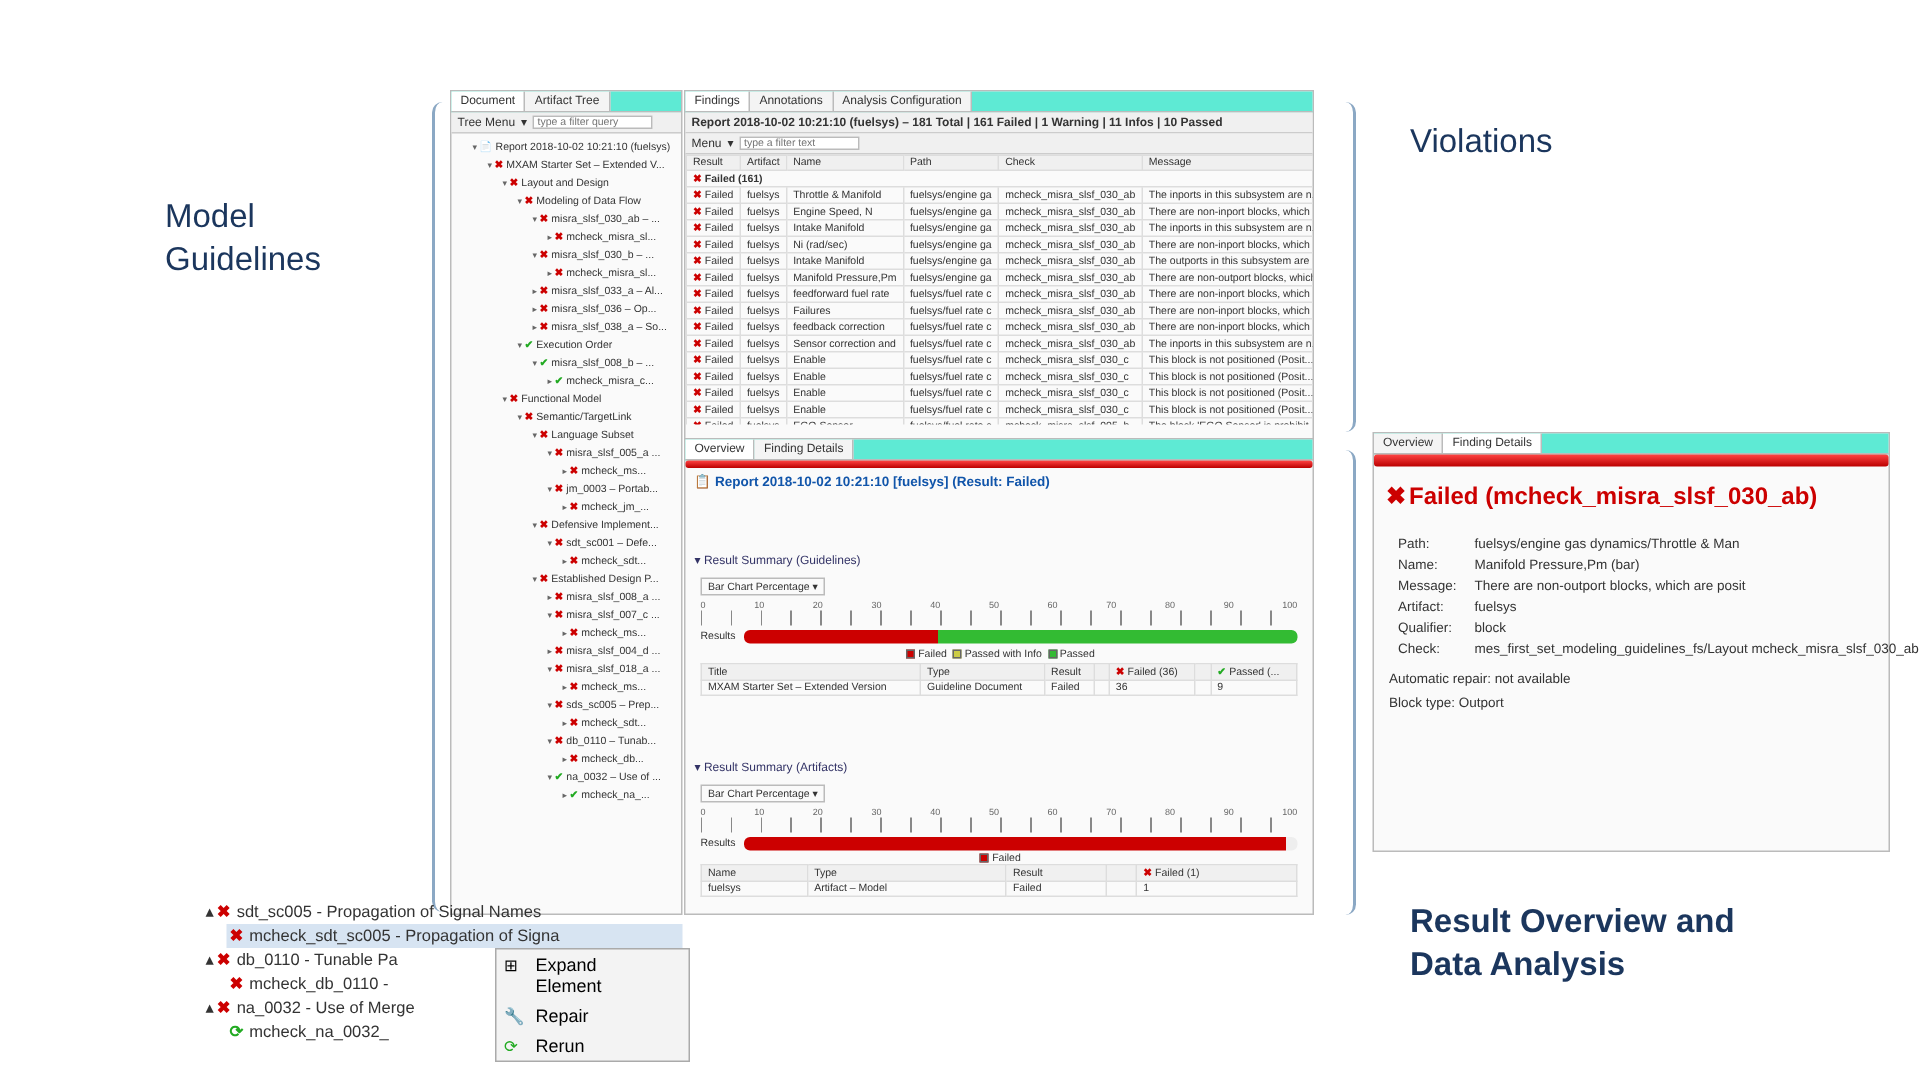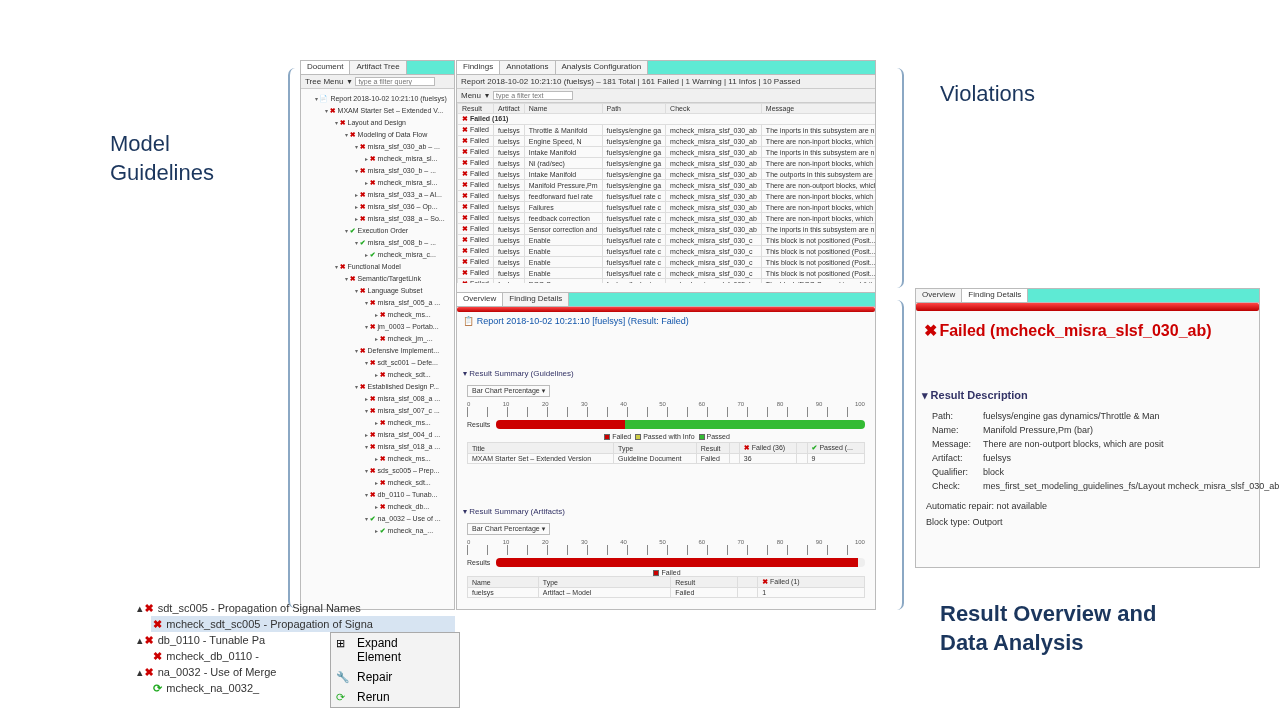--- a/index.html
+++ b/index.html
@@ -34,21 +34,21 @@
   .kvtable td { border: none; padding: 2px 6px; font-size: 9px; }
   .kvtable td:first-child { color: #333; width: 100px; }
   
   .zoom-tree { position: absolute; font-size: 11px; line-height: 16px; color: #333; }
   .zoom-tree .row { display: flex; align-items: center; gap: 2px; padding: 0 2px; }
   .zoom-tree .row.sel { background: #d7e4f2; }
   .ctx-menu { position: absolute; background: #f3f3f3; border: 1px solid #aaa; font-size: 12px; }
   .ctx-menu .item { padding: 3px 16px 3px 26px; position: relative; }
   .ctx-menu .ico { position: absolute; left: 5px; top: 4px; font-size: 11px; }
   .filter-input { font-size: 7px; padding: 0 2px; border: 1px solid #bbb; background: #fff; width: 80px; }
-  .report-title { color: #1155aa; font-weight: normal; font-size: 9px; padding: 4px 6px; }
+  .report-title { color: #1155aa; font-weight: bold; font-size: 9px; padding: 4px 6px; }
   .tick-labels { display:flex; justify-content:space-between; font-size:6px; color:#666; }
 </style>
 </head>
 <body>
 
 <div class="annot" style="left:110px; top:130px; white-space:pre;">Model
 Guidelines</div>
 <div class="annot" style="left:940px; top:80px;">Violations</div>
 <div class="annot" style="left:940px; top:600px; white-space:pre;font-weight:bold;">Result Overview and
 Data Analysis</div>
@@ -172,21 +172,21 @@
     </ul>
   </div>
 </div>
 
 <div class="panel" style="left:456px; top:60px; width:420px; height:290px;">
   <div class="tabbar">
     <div class="tab active">Findings</div>
     <div class="tab">Annotations</div>
     <div class="tab">Analysis Configuration</div>
   </div>
-  <div class="toolbar" style="font-weight:normal;">Report 2018-10-02 10:21:10 (fuelsys) – 181 Total | 161 Failed | 1 Warning | 11 Infos | 10 Passed</div>
+  <div class="toolbar" style="font-weight:bold;">Report 2018-10-02 10:21:10 (fuelsys) – 181 Total | 161 Failed | 1 Warning | 11 Infos | 10 Passed</div>
   <div class="toolbar">
     <span>Menu</span>
       <span>▾</span>
     <input class="filter-input" placeholder="type a filter text" style="">
   </div>
   <div style="overflow:hidden; height:180px;">
     <table>
       <thead>
           <tr>
         <th>Result</th>
@@ -431,21 +431,20 @@
 
 <div class="panel" style="left:915px; top:288px; width:345px; height:280px;">
   <div class="tabbar">
     <div class="tab">Overview</div>
     <div class="tab active">Finding Details</div>
   </div>
   <div class="redbar" style="height:8px;"></div>
   <div style="padding:10px 8px; color:#c00; font-weight:bold; font-size:16px;">
     <span class="icon-x">✖</span><span>Failed (mcheck_misra_slsf_030_ab)</span>
   </div>
-  <div class="expander" style="font-size:11px; font-weight:bold;">Result Description</div>
   <table class="kvtable" style="margin:4px 10px;">
     <tbody>
         <tr>
           <td>Path:</td>
           <td>fuelsys/engine gas dynamics/Throttle &amp; Man</td>
         </tr>
     <tr>
           <td>Name:</td>
           <td>Manifold Pressure,Pm (bar)</td>
         </tr>

